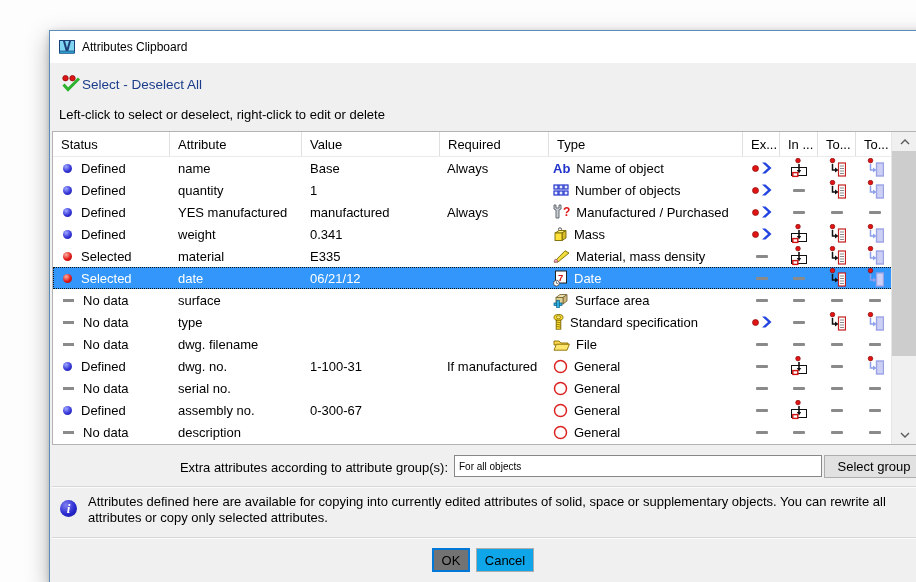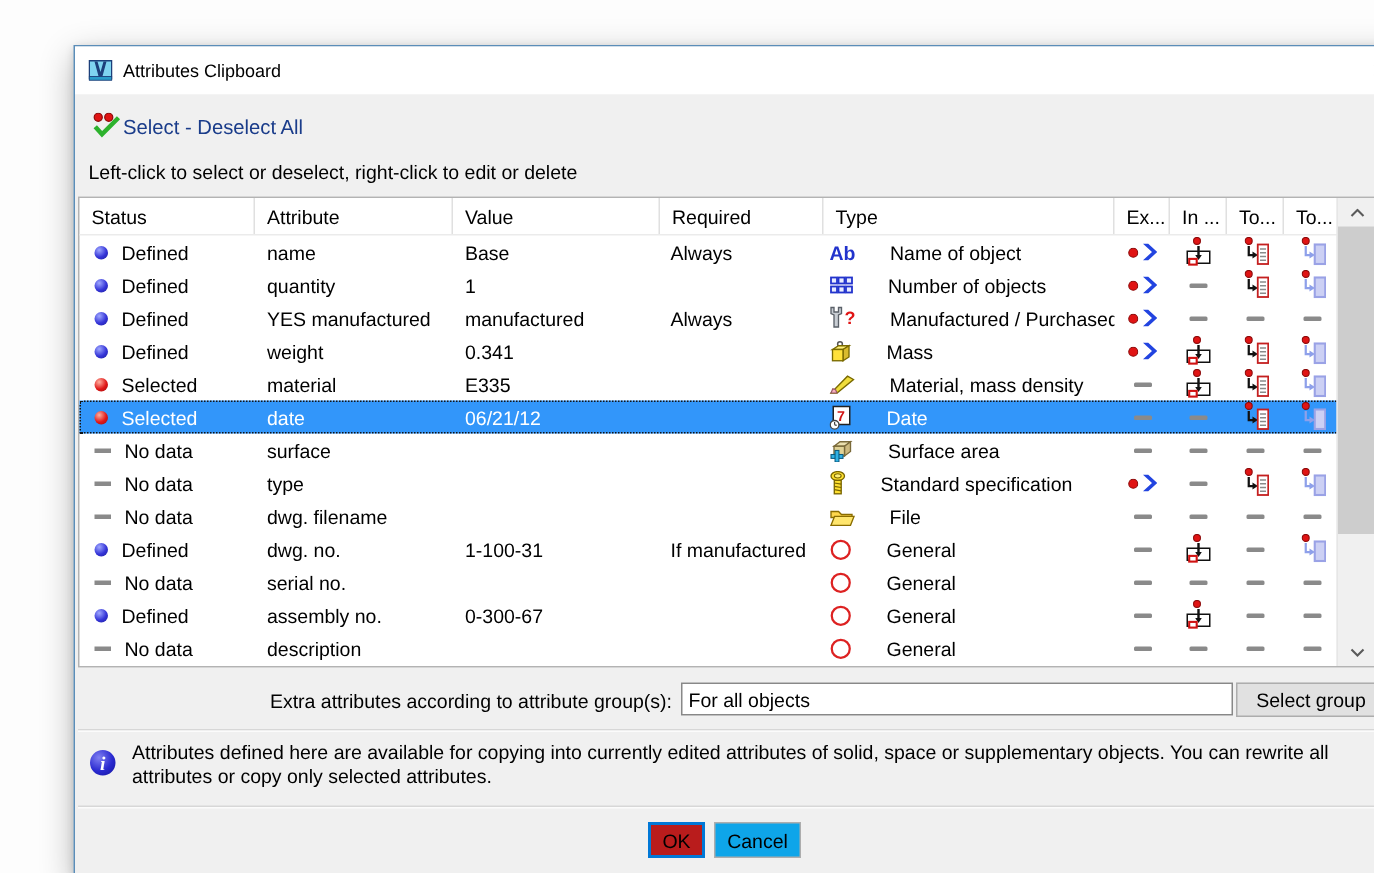--- a/index.html
+++ b/index.html
@@ -39,61 +39,61 @@
   .hcell{border-right:1px solid #e0e0e0;display:flex;align-items:center;
     padding-left:8px;white-space:nowrap;overflow:hidden;}
   .trow{display:grid;grid-template-columns:117px 132px 138px 109px 194px 37px 38px 38px 37px;
     height:22px;}
   .trow.selected{background:#3296fa;color:#fff;outline:1px dotted #151515;outline-offset:-1px;}
   .cell{display:flex;align-items:center;white-space:nowrap;overflow:hidden;}
   .c-status{padding-left:10px;gap:9px;}
   .c-attr{padding-left:8px;}
   .c-val{padding-left:8px;}
   .c-req{padding-left:7px;}
-  .c-type{padding-left:4px;gap:23px;}
+  .c-type{padding-left:4px;gap:6px;}
   .c-icon{justify-content:center;}
   .sphere{width:9px;height:9px;border-radius:50%;flex:none;}
   .sphere.defined{background:radial-gradient(circle at 35% 30%, #9fa8ff 0%, #3535d8 55%, #1d1d9a 100%);}
   .sphere.selected{background:radial-gradient(circle at 35% 30%, #ffb0a0 0%, #e01818 55%, #9c0c0c 100%);}
   .dash{width:12px;height:3px;background:#8a8a8a;border-radius:1px;flex:none;}
   .status-dash{width:11px;height:3px;background:#8a8a8a;flex:none;}
   .ab-glyph{font-weight:bold;color:#2233cc;font-size:13px;}
   .scrollbar{
     position:absolute;top:0;right:0;bottom:0;width:25px;background:#f0f0f0;
     border-left:1px solid #e6e6e6;
   }
   .sb-btn{position:absolute;left:0;width:25px;height:19px;display:flex;align-items:center;justify-content:center;}
   .sb-up{top:0;}
   .sb-down{bottom:0;}
   .sb-thumb{position:absolute;left:0;top:19px;width:25px;height:205px;background:#cdcdcd;}
   
   .extra-label{position:absolute;left:2px;top:397px;width:396px;text-align:right;}
   .extra-input{
     position:absolute;left:404px;top:392px;width:358px;height:20px;
     background:#fff;border:1px solid #888;font-family:"Liberation Sans",sans-serif;
-    font-size:13px;padding:0 4px;outline:none;
+    font-size:10px;padding:0 4px;outline:none;
   }
   .extra-btn{
     position:absolute;left:774px;top:392px;width:100px;height:23px;
     background:#e1e1e1;border:1px solid #adadad;font-family:"Liberation Sans",sans-serif;
     font-size:13px;color:#000;
   }
   .divider{position:absolute;left:2px;right:8px;height:0;border-top:1px solid #d7d7d7;border-bottom:1px solid #fbfbfb;}
   .div1{top:423px;}
   .div2{top:474px;}
   .info-icon{
     position:absolute;left:10px;top:437px;width:17px;height:17px;border-radius:50%;
     background:radial-gradient(circle at 35% 30%, #8080f2 0%, #2a2ad0 55%, #12129a 100%);
     color:#fff;display:flex;align-items:center;justify-content:center;
     font-family:"Liberation Serif",serif;font-weight:bold;font-style:italic;font-size:13px;
   }
   .info-text{position:absolute;left:38px;top:431px;width:812px;line-height:16px;color:#000;}
   .btn-ok{
     position:absolute;left:382px;top:485px;width:38px;height:24px;
-    background:#b91c1c;border:2px solid #0078d7;font-family:"Liberation Sans",sans-serif;
+    background:#737373;border:2px solid #0078d7;font-family:"Liberation Sans",sans-serif;
     font-size:13px;color:#000;
   }
   .btn-cancel{
     position:absolute;left:426px;top:485px;width:58px;height:24px;
     background:#0ea5e9;border:1px solid #adadad;font-family:"Liberation Sans",sans-serif;
     font-size:13px;color:#000;
   }
   .icon-wrap{display:flex;align-items:center;justify-content:center;}
 </style>
 </head>

